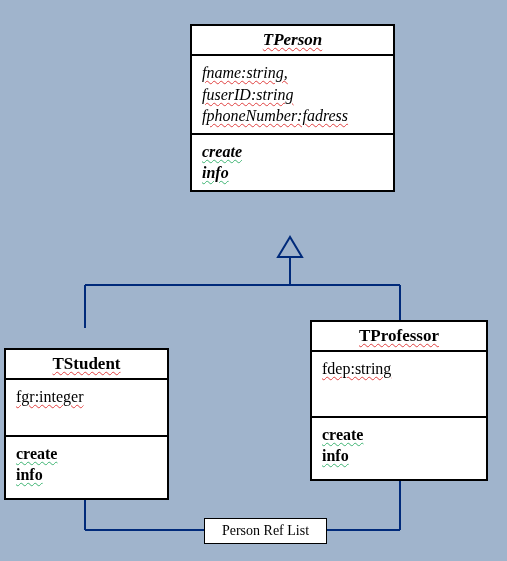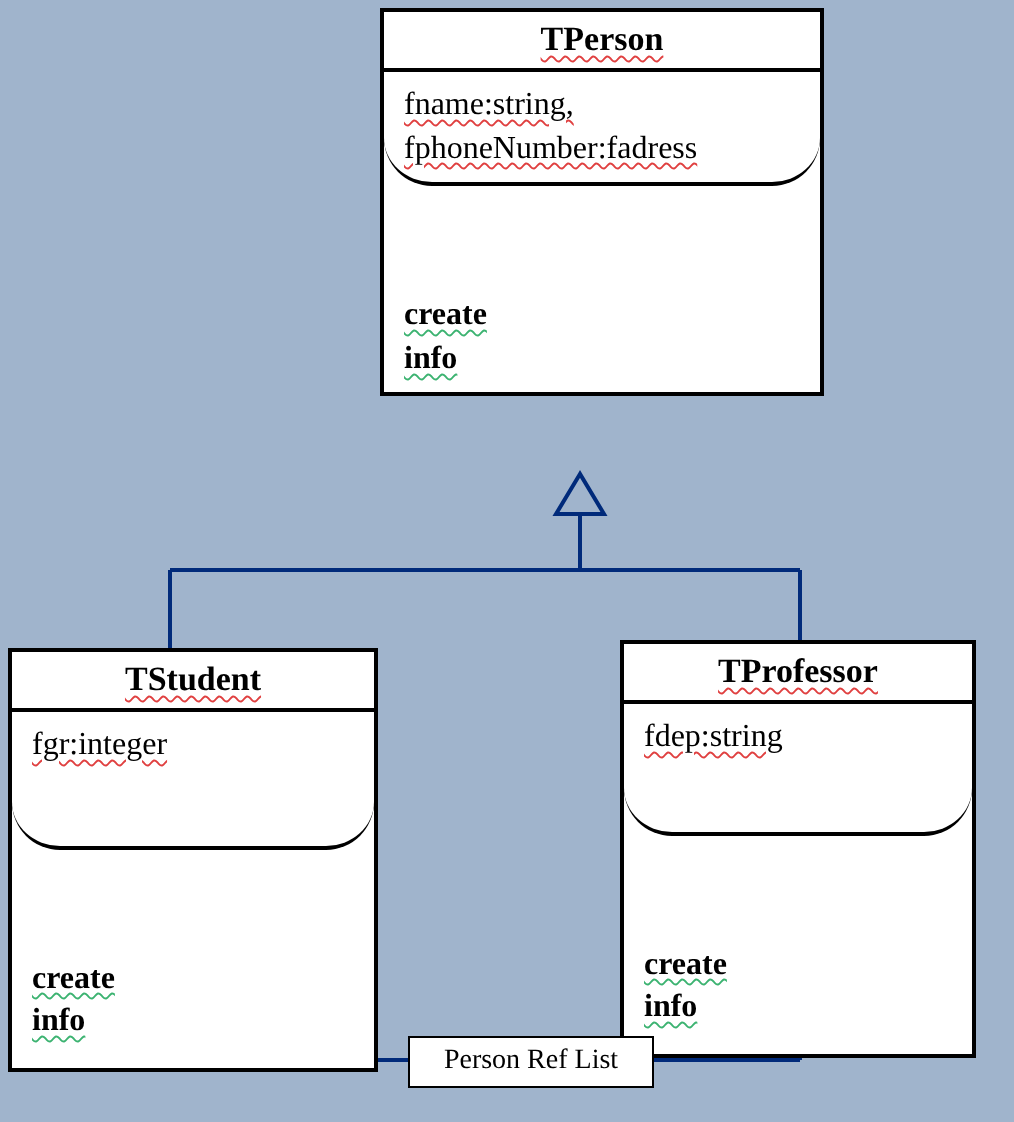--- a/index.html
+++ b/index.html
@@ -28,23 +28,22 @@
     text-decoration-color: #e04040;
     text-decoration-style: wavy;
     text-decoration-thickness: 1px;
     text-underline-offset: 2px;
   }
   .uml-section {
     padding: 6px 10px;
     border-bottom: 2px solid #000;
     font-size: 16px;
     line-height: 1.35;
-    border-radius: 24px;
   }
-  .uml-section:last-child { border-bottom: none; margin-top: 48px; }
+  .uml-section:last-child { border-bottom: none; }
   .attr {
     text-decoration: underline;
     text-decoration-color: #e04040;
     text-decoration-style: wavy;
     text-decoration-thickness: 1px;
     text-underline-offset: 2px;
   }
   .op {
     font-weight: bold;
     text-decoration: underline;
@@ -83,35 +82,36 @@
 
   <line x1="400" y1="285" x2="400" y2="320" stroke="#002a7a" stroke-width="2"></line>
 
   <line x1="85" y1="487" x2="85" y2="530" stroke="#002a7a" stroke-width="2"></line>
   <line x1="85" y1="530" x2="204" y2="530" stroke="#002a7a" stroke-width="2"></line>
 
   <line x1="400" y1="476" x2="400" y2="530" stroke="#002a7a" stroke-width="2"></line>
   <line x1="400" y1="530" x2="327" y2="530" stroke="#002a7a" stroke-width="2"></line>
 </svg>
 
-<div class="uml-class" style="left:190px; top:4px; width:222px;">
+<div class="uml-class" style="left:190px; top:24px; width:205px;font-style:italic;">
   <div class="uml-title">TPerson</div>
   <div class="uml-section">
     <div class="attr">fname:string,</div>
+    <div class="attr">fuserID:string</div>
     <div class="attr">fphoneNumber:fadress</div>
   </div>
   <div class="uml-section">
     <div class="op">create</div>
     <div class="op">info</div>
   </div>
 </div>
 
-<div class="uml-class" style="left:4px; top:324px; width:185px;">
+<div class="uml-class" style="left:4px; top:348px; width:165px;">
   <div class="uml-title">TStudent</div>
-  <div class="uml-section" style="padding-bottom:39px;">
+  <div class="uml-section" style="padding-bottom:27px;">
     <div class="attr">fgr:integer</div>
   </div>
   <div class="uml-section" style="padding-bottom:12px;">
     <div class="op">create</div>
     <div class="op">info</div>
   </div>
 </div>
 
 <div class="uml-class" style="left:310px; top:320px; width:178px;">
   <div class="uml-title">TProfessor</div>

